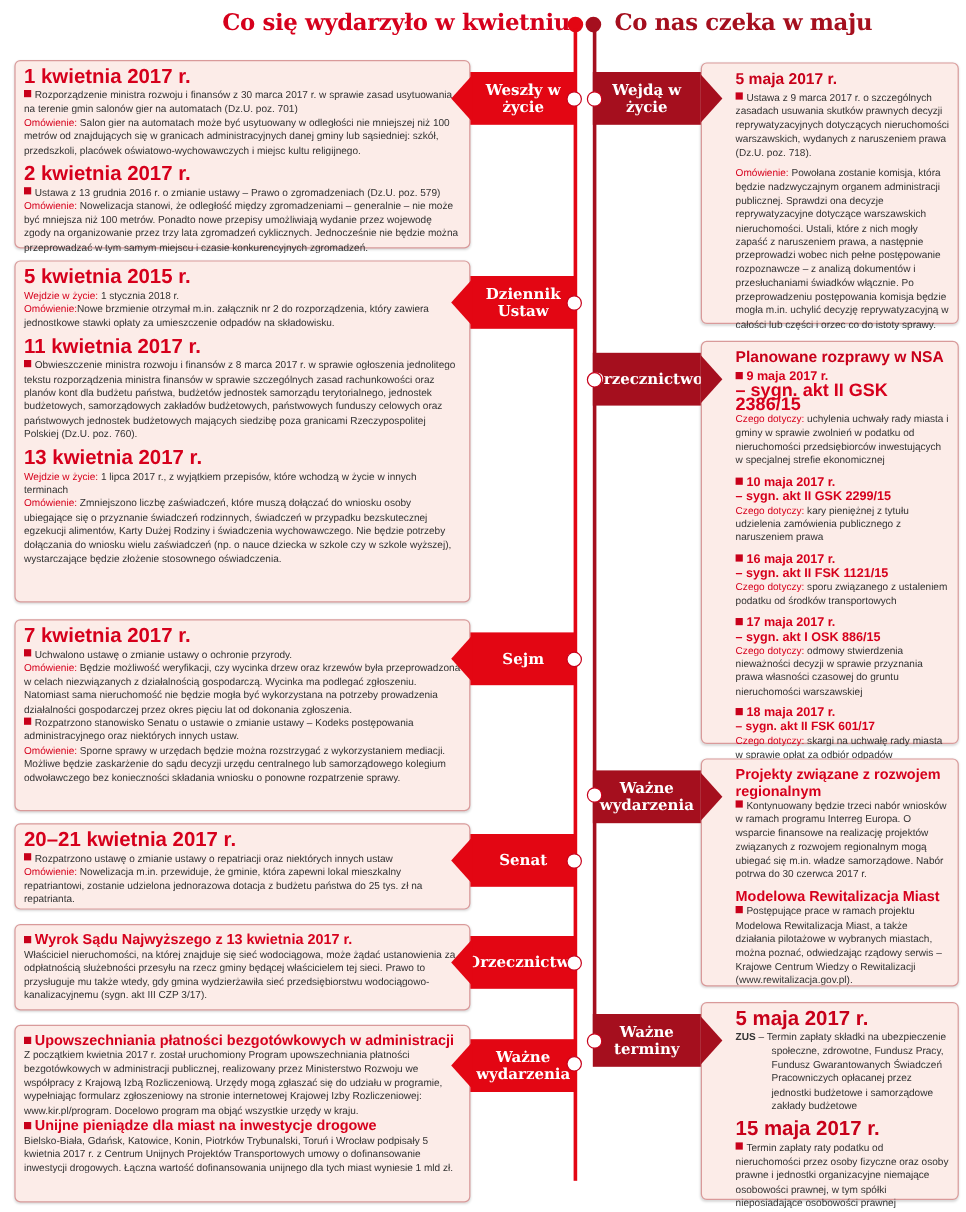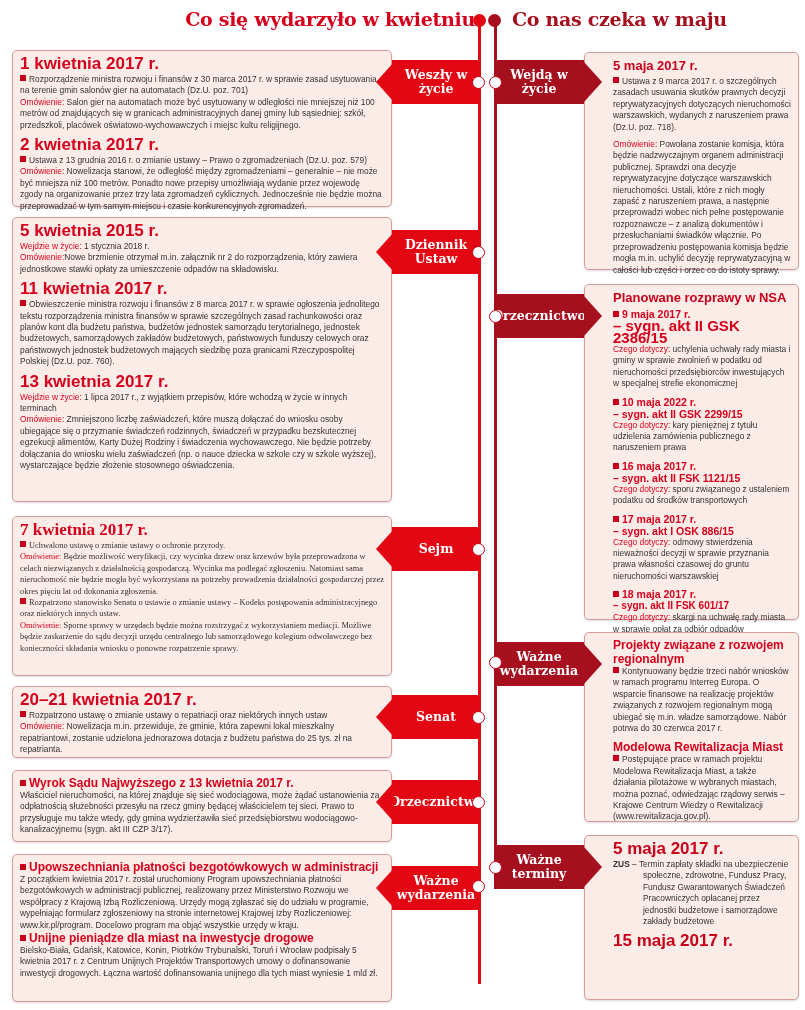--- a/index.html
+++ b/index.html
@@ -69,21 +69,21 @@
   <div class="date">11 kwietnia 2017 r.</div>
   <div class="p gap"><span class="sq"></span><span>Obwieszczenie ministra rozwoju i finansów z 8 marca 2017 r. w sprawie ogłoszenia jednolitego tekstu rozporządzenia ministra finansów w sprawie szczególnych zasad rachunkowości oraz planów kont dla budżetu państwa, budżetów jednostek samorządu terytorialnego, jednostek budżetowych, samorządowych zakładów budżetowych, państwowych funduszy celowych oraz państwowych jednostek budżetowych mających siedzibę poza granicami Rzeczypospolitej Polskiej (Dz.U. poz. 760).</span></div>
   <div class="date">13 kwietnia 2017 r.</div>
   <div class="p"><span class="lab">Wejdzie w życie:</span> <span>1 lipca 2017 r., z wyjątkiem przepisów, które wchodzą w życie w innych terminach</span></div>
   <div class="p"><span class="lab">Omówienie:</span> <span>Zmniejszono liczbę zaświadczeń, które muszą dołączać do wniosku osoby ubiegające się o przyznanie świadczeń rodzinnych, świadczeń w przypadku bezskutecznej egzekucji alimentów, Karty Dużej Rodziny i świadczenia wychowawczego. Nie będzie potrzeby dołączania do wniosku wielu zaświadczeń (np. o nauce dziecka w szkole czy w szkole wyższej), wystarczające będzie złożenie stosownego oświadczenia.</span></div>
 </div>
 <div class="banner left" style="top:230px;">Dziennik Ustaw</div>
 <div class="arrow-l" style="left:376px;top:232px;"></div>
 <div class="node" style="left:472px;top:246px;"></div>
 
-<div class="box left" style="top:516px;height:160px;font-family:Liberation Serif, serif;">
+<div class="box left" style="top:516px;height:160px;">
   <div class="date">7 kwietnia 2017 r.</div>
   <div class="p"><span class="sq"></span><span>Uchwalono ustawę o zmianie ustawy o ochronie przyrody.</span></div>
   <div class="p"><span class="lab">Omówienie:</span> <span>Będzie możliwość weryfikacji, czy wycinka drzew oraz krzewów była przeprowadzona w celach niezwiązanych z działalnością gospodarczą. Wycinka ma podlegać zgłoszeniu. Natomiast sama nieruchomość nie będzie mogła być wykorzystana na potrzeby prowadzenia działalności gospodarczej przez okres pięciu lat od dokonania zgłoszenia.</span></div>
   <div class="p"><span class="sq"></span><span>Rozpatrzono stanowisko Senatu o ustawie o zmianie ustawy – Kodeks postępowania administracyjnego oraz niektórych innych ustaw.</span></div>
   <div class="p"><span class="lab">Omówienie:</span> <span>Sporne sprawy w urzędach będzie można rozstrzygać z wykorzystaniem mediacji. Możliwe będzie zaskarżenie do sądu decyzji urzędu centralnego lub samorządowego kolegium odwoławczego bez konieczności składania wniosku o ponowne rozpatrzenie sprawy.</span></div>
 </div>
 <div class="banner left" style="top:527px;">Sejm</div>
 <div class="arrow-l" style="left:376px;top:529px;"></div>
 <div class="node" style="left:472px;top:543px;"></div>
 
@@ -125,21 +125,21 @@
 
 <div class="box right" style="top:284px;height:336px;">
   <div class="big-h">Planowane rozprawy w NSA</div>
   <div id="nsa-list">
       <div style="margin-bottom: 6px;">
         <div class="h-bold" style="font-size:10.5px;line-height:12px;"><span class="sq"></span><span>9 maja 2017 r.</span></div>
         <div class="h-bold" style="font-size:15px;line-height:12px;">– sygn. akt II GSK 2386/15</div>
         <div class="p"><span class="lab">Czego dotyczy:</span> <span>uchylenia uchwały rady miasta i gminy w sprawie zwolnień w podatku od nieruchomości przedsiębiorców inwestujących w specjalnej strefie ekonomicznej</span></div>
       </div>
       <div style="margin-bottom: 6px;">
-        <div class="h-bold" style="font-size:10.5px;line-height:12px;"><span class="sq"></span><span>10 maja 2022 r.</span></div>
+        <div class="h-bold" style="font-size:10.5px;line-height:12px;"><span class="sq"></span><span>10 maja 2017 r.</span></div>
         <div class="h-bold" style="font-size:10.5px;line-height:12px;">– sygn. akt II GSK 2299/15</div>
         <div class="p"><span class="lab">Czego dotyczy:</span> <span>kary pieniężnej z tytułu udzielenia zamówienia publicznego z naruszeniem prawa</span></div>
       </div>
       <div style="margin-bottom: 6px;">
         <div class="h-bold" style="font-size:10.5px;line-height:12px;"><span class="sq"></span><span>16 maja 2017 r.</span></div>
         <div class="h-bold" style="font-size:10.5px;line-height:12px;">– sygn. akt II FSK 1121/15</div>
         <div class="p"><span class="lab">Czego dotyczy:</span> <span>sporu związanego z ustaleniem podatku od środków transportowych</span></div>
       </div>
       <div style="margin-bottom: 6px;">
         <div class="h-bold" style="font-size:10.5px;line-height:12px;"><span class="sq"></span><span>17 maja 2017 r.</span></div>
@@ -164,16 +164,17 @@
   <div class="p"><span class="sq"></span><span>Postępujące prace w ramach projektu Modelowa Rewitalizacja Miast, a także działania pilotażowe w wybranych miastach, można poznać, odwiedzając rządowy serwis – Krajowe Centrum Wiedzy o Rewitalizacji (www.rewitalizacja.gov.pl).</span></div>
 </div>
 <div class="banner right" style="top:642px;">Ważne wydarzenia</div>
 <div class="arrow-r" style="left:584px;top:644px;"></div>
 <div class="node" style="left:489px;top:656px;"></div>
 
 <div class="box right" style="top:835px;height:165px;">
   <div class="date">5 maja 2017 r.</div>
   <div class="p gap hang"><span class="zus">ZUS</span> <span>– Termin zapłaty składki na ubezpieczenie społeczne, zdrowotne, Fundusz Pracy, Fundusz Gwarantowanych Świadczeń Pracowniczych opłacanej przez jednostki budżetowe i samorządowe zakłady budżetowe</span></div>
   <div class="date">15 maja 2017 r.</div>
+  <div class="p"><span class="sq"></span><span>Termin zapłaty raty podatku od nieruchomości przez osoby fizyczne oraz osoby prawne i jednostki organizacyjne niemające osobowości prawnej, w tym spółki nieposiadające osobowości prawnej</span></div>
 </div>
 <div class="banner right" style="top:845px;">Ważne terminy</div>
 <div class="arrow-r" style="left:584px;top:847px;"></div>
 <div class="node" style="left:489px;top:861px;"></div>
 
 </body></html>

